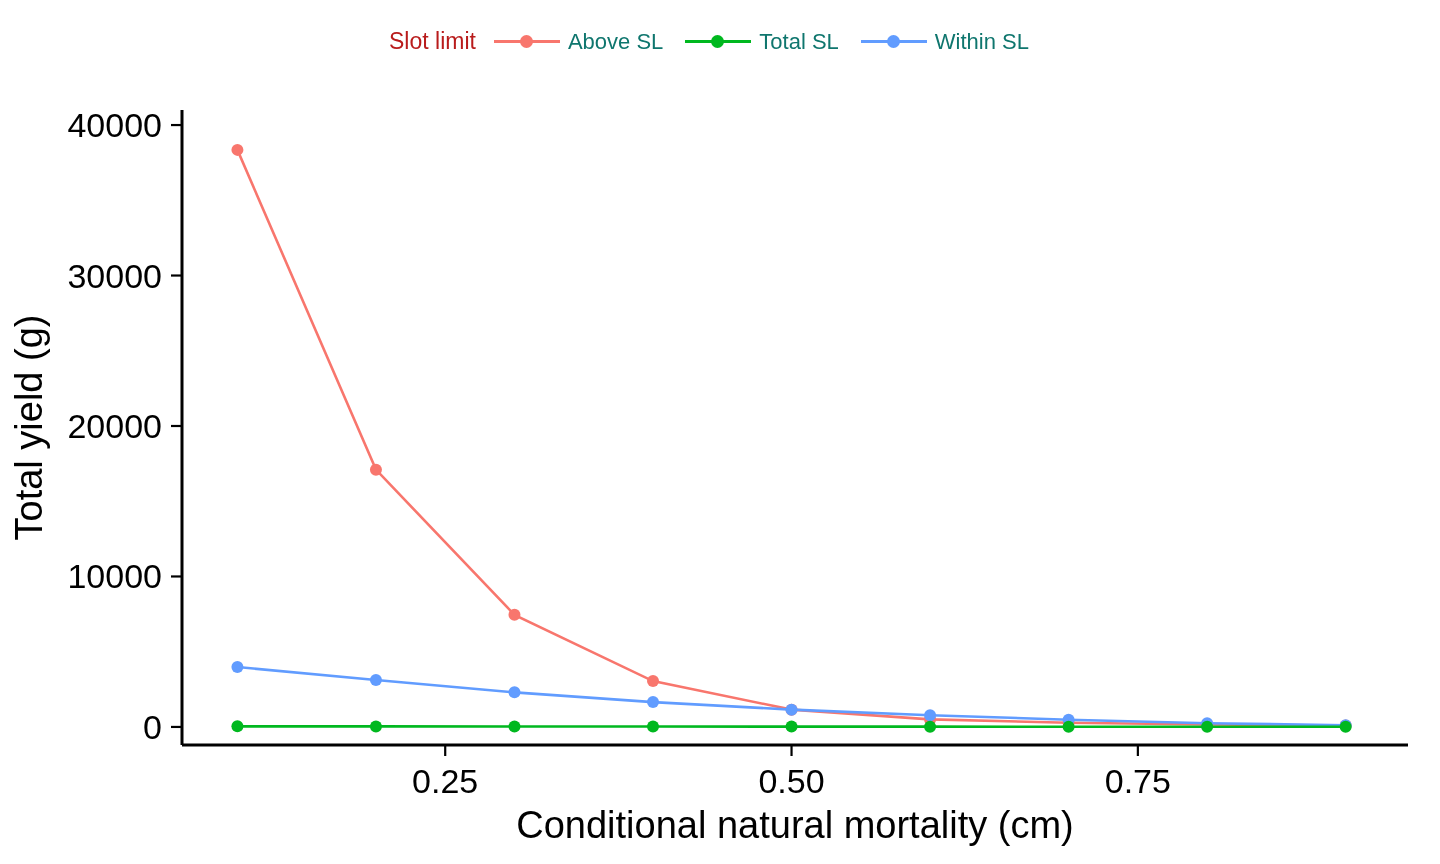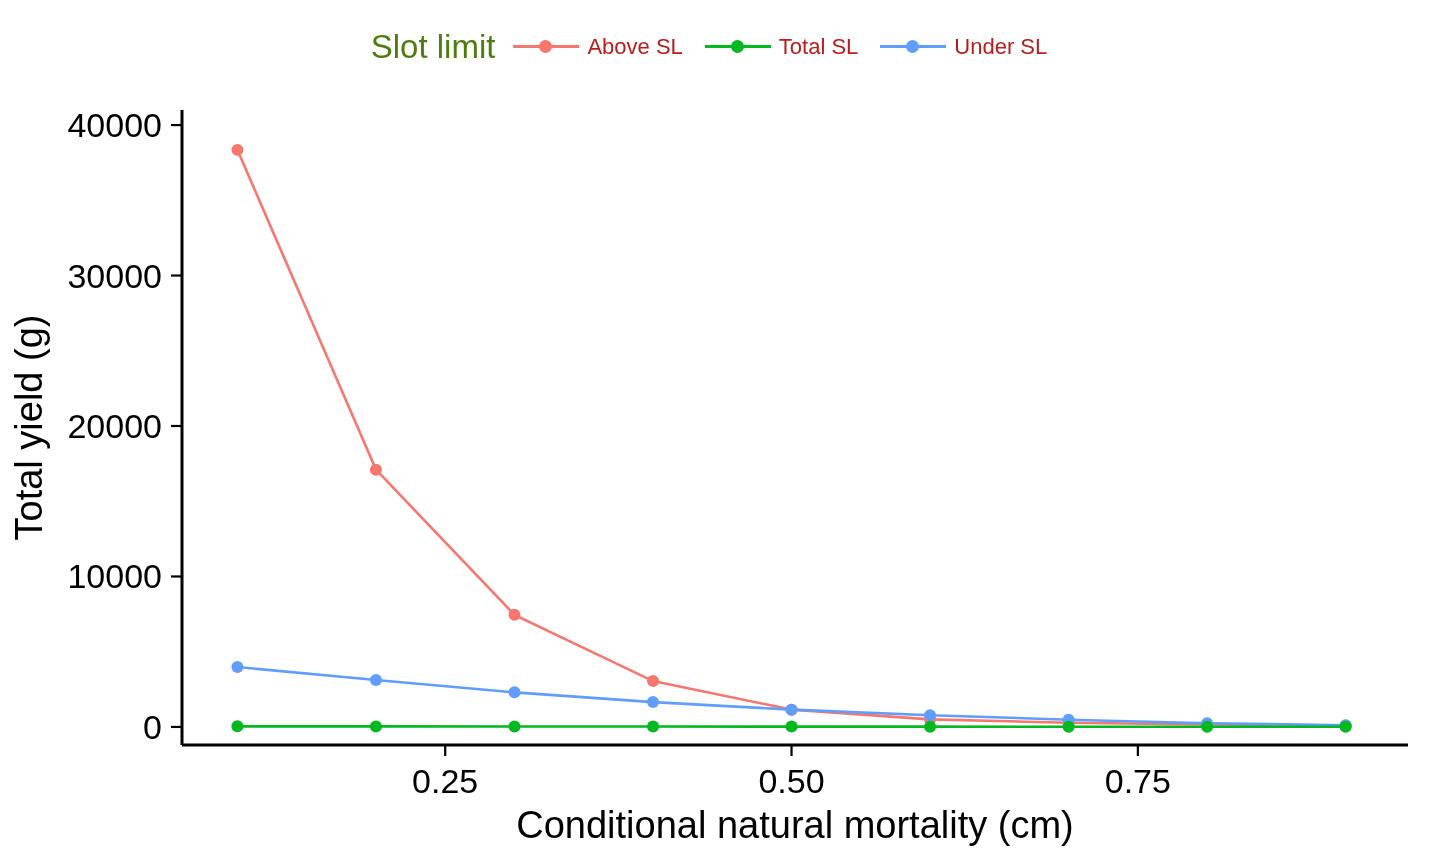--- a/index.html
+++ b/index.html
@@ -24,23 +24,23 @@
     position: absolute;
     left: 0;
     top: 30px;
     width: 1440px;
     display: flex;
     justify-content: center;
     align-items: center;
     gap: 0px;
   }
   .legend-title {
-    font-size: 33px;
+    font-size: 23px;
     line-height: 1;
-    color: #4d7c0f;
+    color: #b91c1c;
     margin-right: 18px;
     white-space: nowrap;
   }
   .legend-item {
     display: flex;
     align-items: center;
     margin-right: 22px;
     white-space: nowrap;
   }
   .legend-key {
@@ -61,21 +61,21 @@
     position: absolute;
     left: 26px;
     top: 4px;
     width: 13px;
     height: 13px;
     border-radius: 50%;
   }
   .legend-label {
     font-size: 22px;
     line-height: 1;
-    color: #b91c1c;
+    color: #0f766e;
   }
   
   .plot-wrap {
     position: absolute;
     left: 0;
     top: 0;
     width: 1440px;
     height: 864px;
   }
   svg.plot {
@@ -139,21 +139,21 @@
         <span class="key-dot" style="background: rgb(0, 184, 31);"></span>
       </span>
       <span class="legend-label">Total SL</span>
     </span>
 
     <span class="legend-item">
       <span class="legend-key">
         <span class="key-line" style="background: rgb(97, 156, 255);"></span>
         <span class="key-dot" style="background: rgb(97, 156, 255);"></span>
       </span>
-      <span class="legend-label">Under SL</span>
+      <span class="legend-label">Within SL</span>
     </span>
   </div>
 
   <div class="plot-wrap">
     <svg class="plot" width="1440" height="864" id="plot-svg">
 
       <path id="y-axis-line" class="axis-line" d="M 182 110 L 182 745"></path>
       <path id="x-axis-line" class="axis-line" d="M 182 745 L 1408 745"></path>
       <g id="y-ticks">
           <line x1="171" x2="182" y1="726.9431279620853" y2="726.9431279620853" class="tick-mark"></line>

